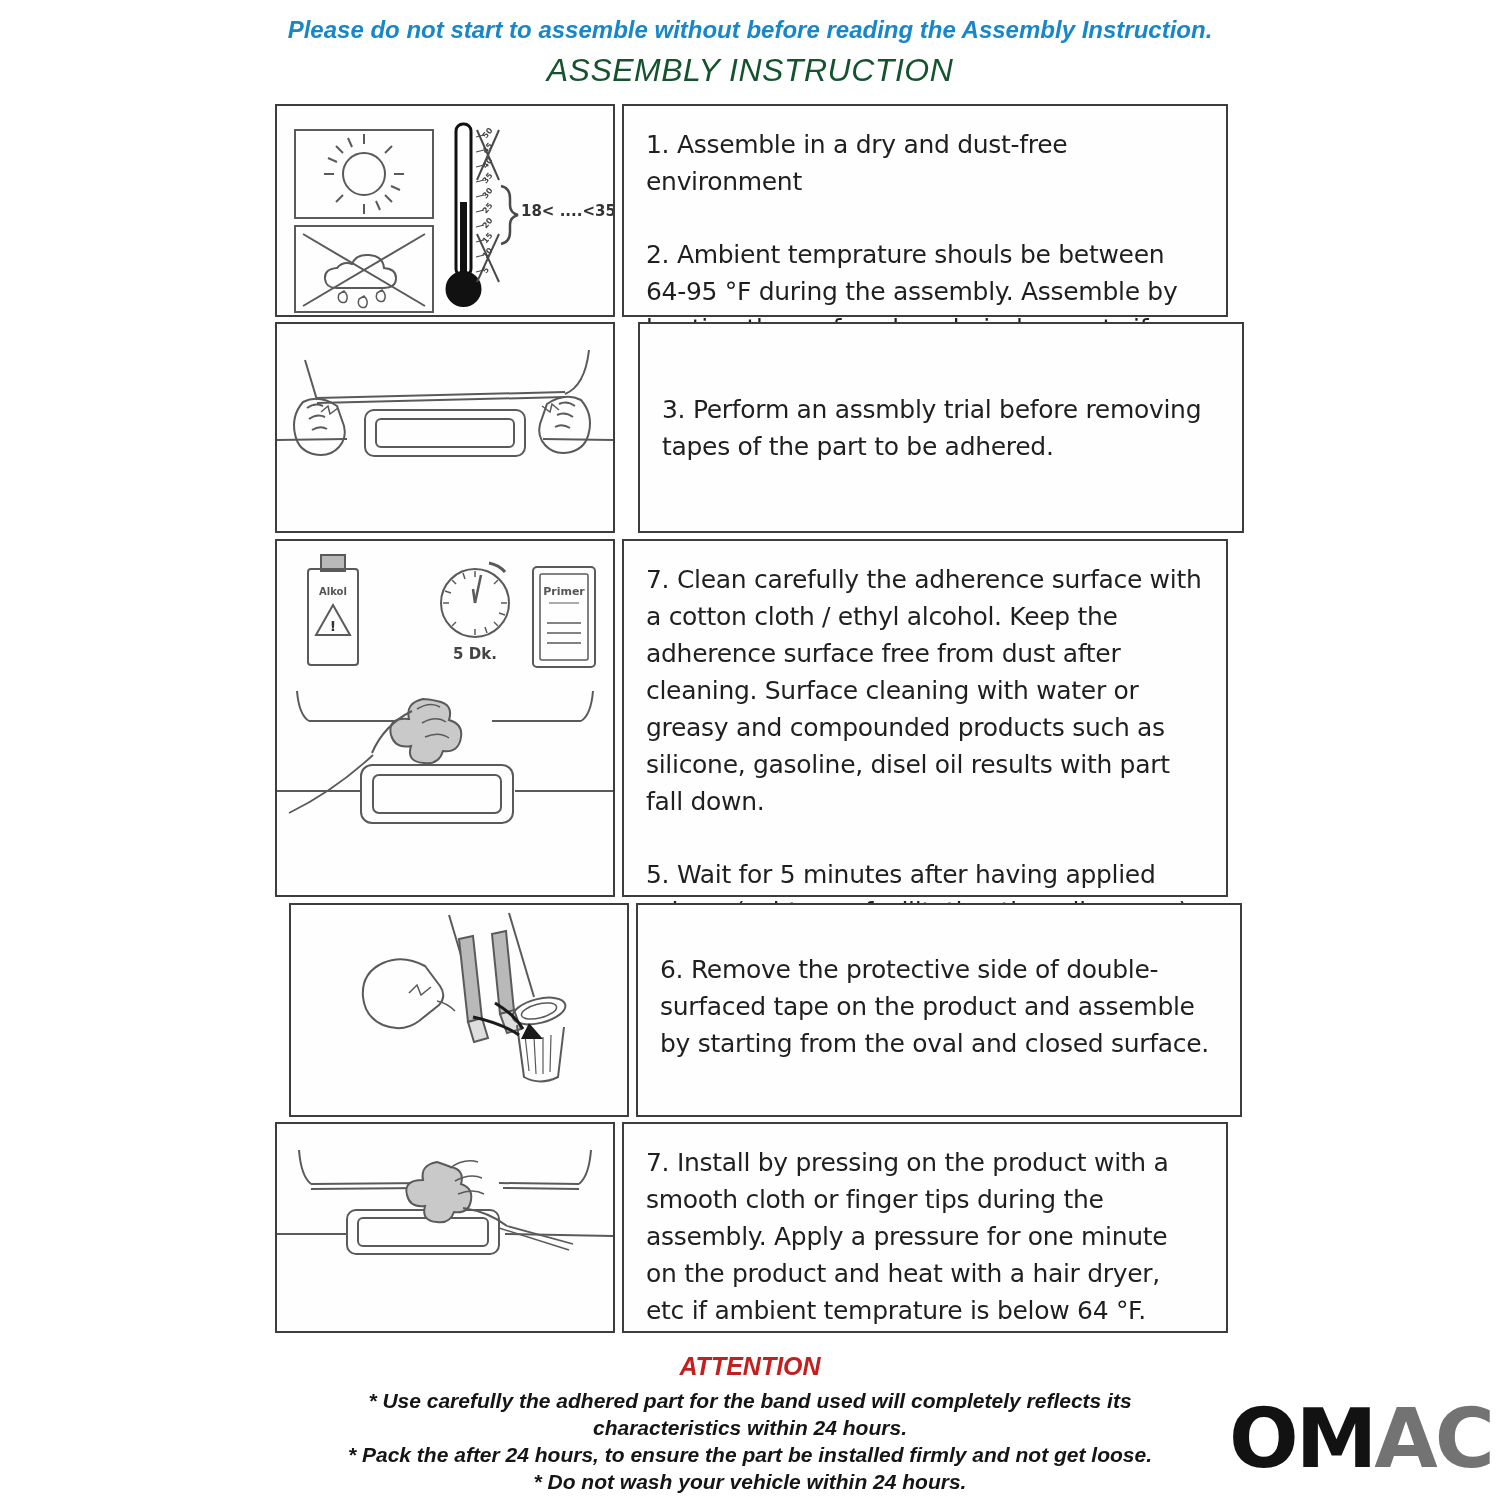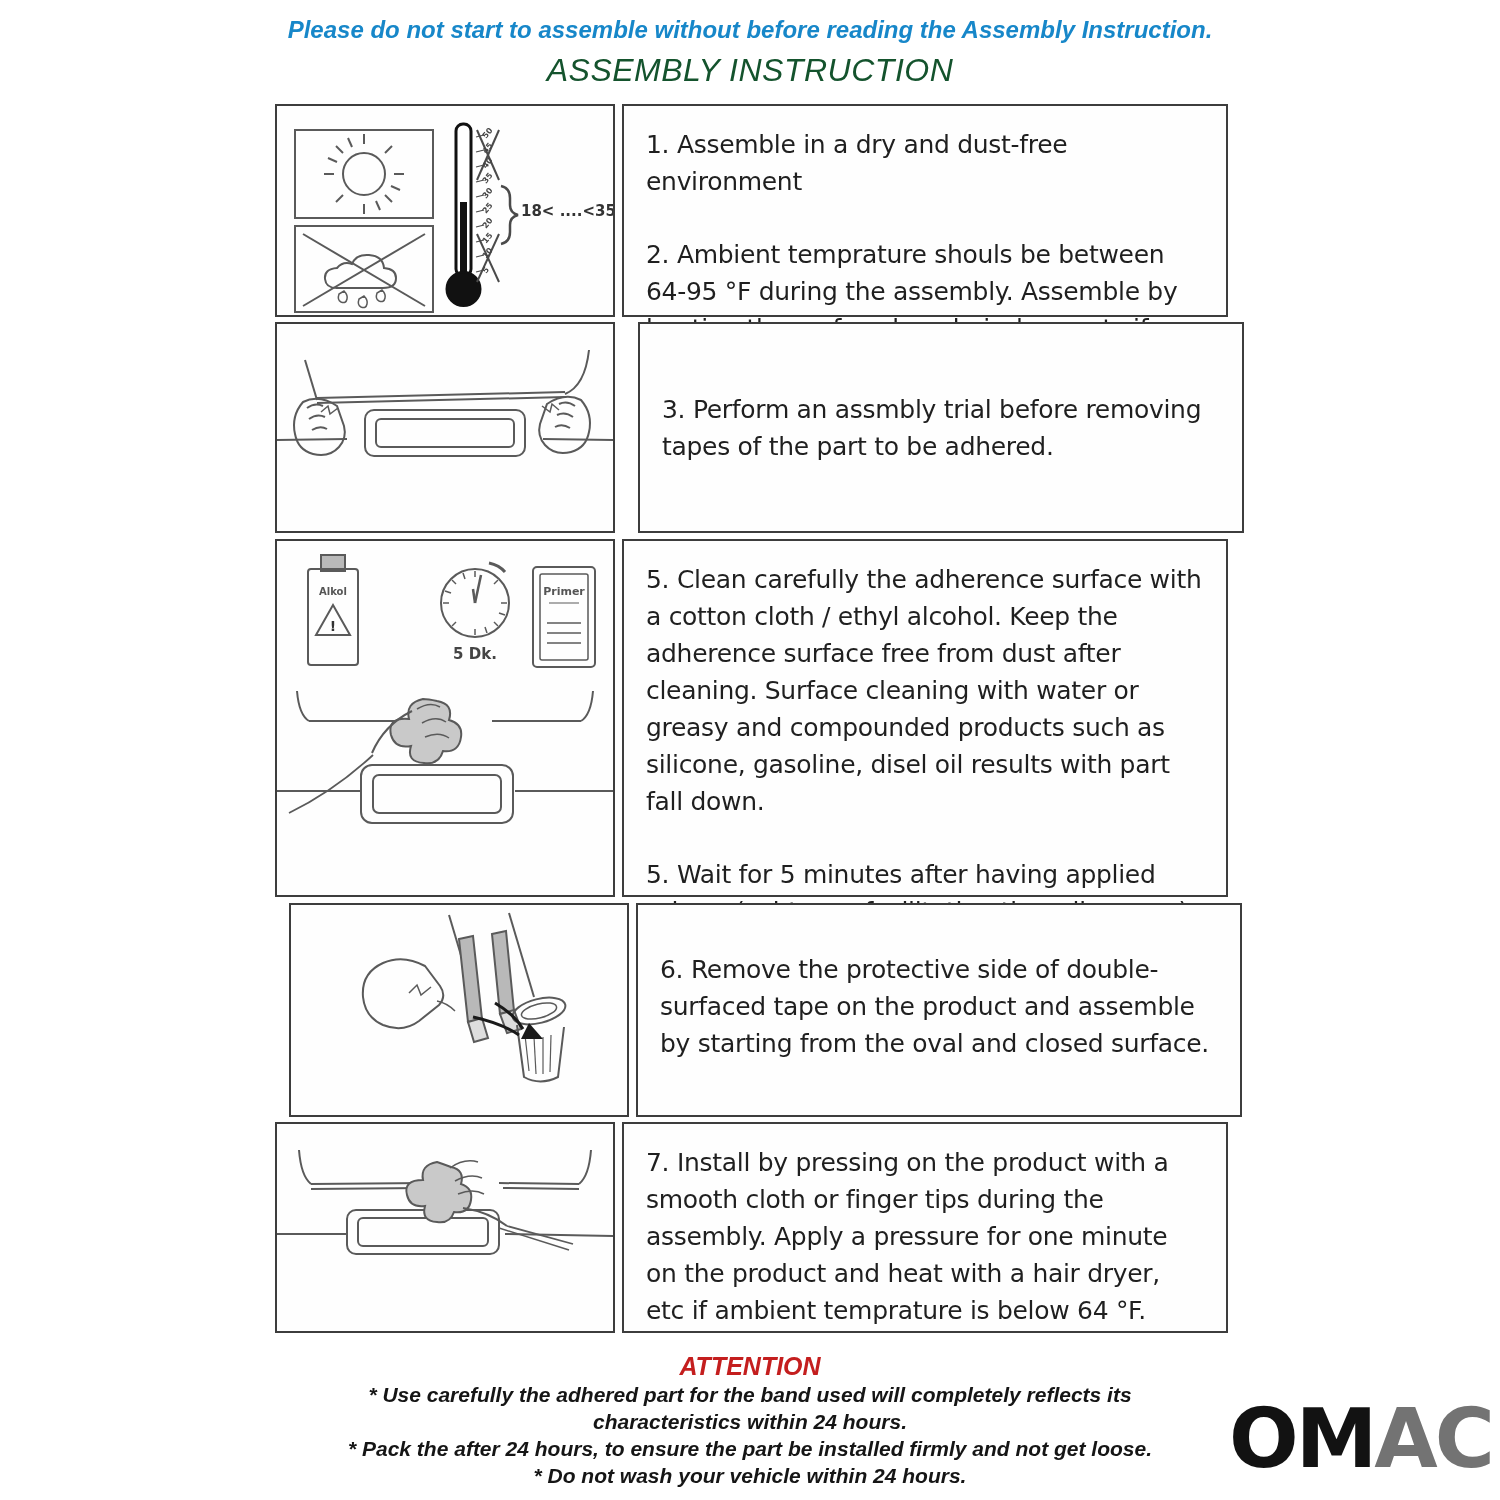--- a/index.html
+++ b/index.html
@@ -33,21 +33,21 @@
   .r3{top:539px;height:358px;}
   .r4{top:903px;height:214px;margin-left:14px;}
   .r5{top:1122px;height:211px;}
   .r4t{padding-top:46px;}
   svg{display:block;}
   svg text{font-family:"DejaVu Sans", sans-serif;}
   .attention{
     position:absolute;top:1352px;left:0;width:100%;text-align:center;
   }
   .attention-title{
-    font-size:25px;font-weight:bold;font-style:italic;color:#c41e1e;margin:0 0 0 0;
+    font-size:25px;font-weight:bold;font-style:italic;color:#c41e1e;margin:0 0 6px 0;
   }
   .attention-notes{
     max-width:850px;margin:0 auto;color:#151515;
     font-size:21px;font-weight:bold;font-style:italic;line-height:27px;
   }
   .attention-notes div{margin:0;}
   .logo{
     position:absolute;top:1398px;right:8px;
     font-family:"DejaVu Sans", sans-serif;font-weight:900;font-size:82px;
     letter-spacing:-3px;line-height:82px;white-space:nowrap;
@@ -237,21 +237,21 @@
       </g>
     </g>
     <text x="56" y="54" font-size="10" font-weight="bold" fill="#555" text-anchor="middle">Alkol</text>
     <text x="56" y="90" font-size="14" font-weight="bold" fill="#333" text-anchor="middle">!</text>
     <text x="198" y="118" font-size="15" font-weight="bold" fill="#444" text-anchor="middle">5 Dk.</text>
     <text x="287" y="54" font-size="11" font-weight="bold" fill="#555" text-anchor="middle">Primer</text>
   </svg>
 </div>
 
 <div class="box txt r3">
-  <p>5. Clean carefully the adherence surface with a cotton cloth / ethyl alcohol. Keep the adherence surface free from dust after cleaning. Surface cleaning with water or greasy and compounded products such as silicone, gasoline, disel oil results with part fall down.</p>
+  <p>7. Clean carefully the adherence surface with a cotton cloth / ethyl alcohol. Keep the adherence surface free from dust after cleaning. Surface cleaning with water or greasy and compounded products such as silicone, gasoline, disel oil results with part fall down.</p>
   <p>5. Wait for 5 minutes after having applied primer (subtance facilitating the adherence) to the adherece surface and proceed with theassembly afterwards.</p>
 </div>
 
 <div class="box ill r4">
   <svg width="336" height="210" viewBox="0 0 336 210">
     <g stroke="#5a5a5a" stroke-width="2" fill="none">
       <line x1="158" y1="10" x2="186" y2="104"></line>
       <line x1="218" y1="8" x2="243" y2="92"></line>
       <g>
         <polygon points="168,34 182,31 191,114 177,117" fill="#b9b9b9"></polygon>

